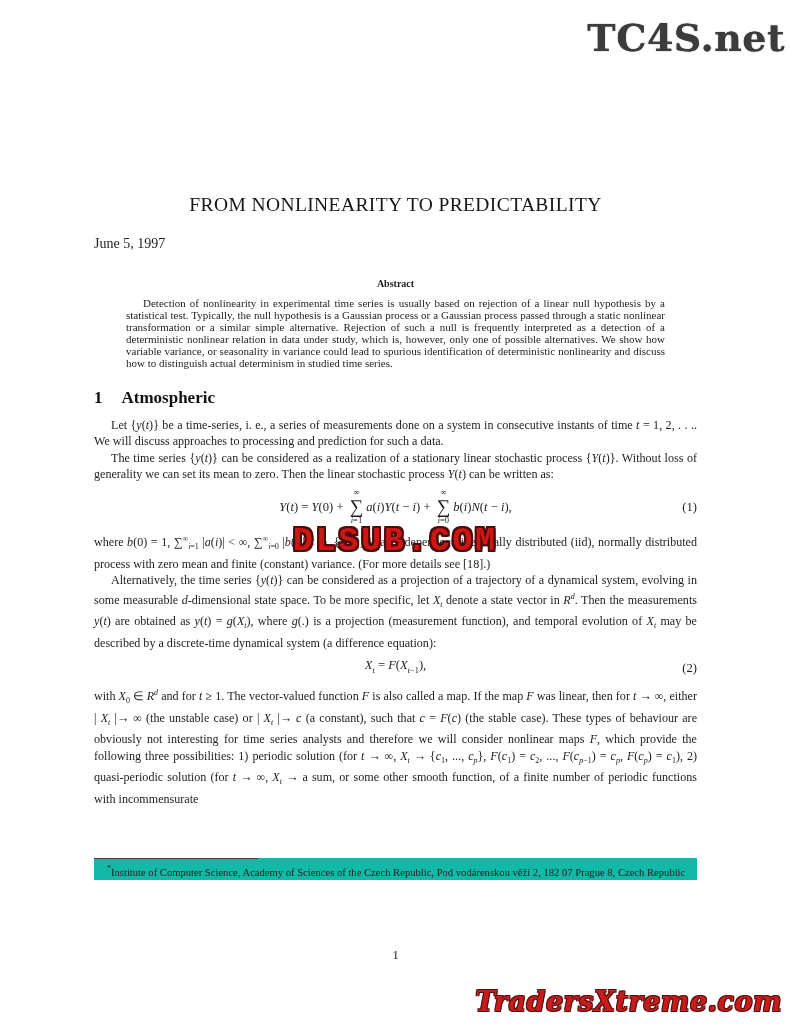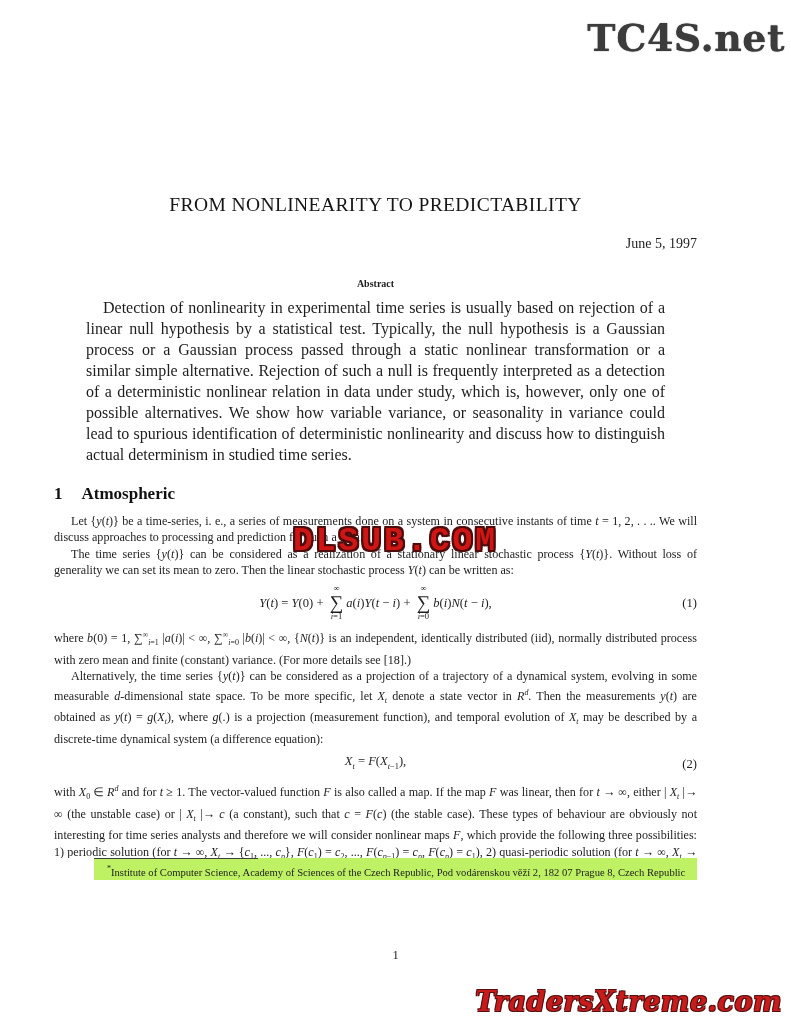--- a/index.html
+++ b/index.html
@@ -3,33 +3,33 @@
 <meta charset="utf-8">
 <style>
   html,body{margin:0;padding:0;}
   body{
     width:791px;height:1024px;position:relative;overflow:hidden;
     background:#ffffff;color:#1d1d1d;
     font-family:"Liberation Serif", serif;
   }
   .flow{
     position:absolute;top:0;left:0;right:0;height:858px;overflow:hidden;
-    padding:194px 94px 0 54px;box-sizing:border-box;z-index:1;
+    padding:194px 94px 0 94px;box-sizing:border-box;z-index:1;
   }
   .title{
     margin:0;text-align:center;font-size:19.5px;font-weight:400;
     letter-spacing:0.4px;line-height:22px;color:#161616;
   }
   .authors{margin-top:16px;text-align:center;font-size:14.5px;line-height:17px;}
   .authors sup{font-size:9.5px;}
-  .date{margin-top:19px;text-align:right;font-size:14px;line-height:17px;}
+  .date{margin-top:19px;text-align:left;font-size:14px;line-height:17px;}
   .abstract{margin:24px 32px 0 32px;}
   .abs-head{text-align:center;font-weight:bold;font-size:10px;line-height:16px;}
   .abs-body{
-    margin:5px 0 0 0;font-size:16px;line-height:21px;text-align:justify;
+    margin:5px 0 0 0;font-size:11px;line-height:12px;text-align:justify;
     text-indent:17px;
   }
   .section{
     margin:18px 0 9px 0;font-size:17px;font-weight:bold;line-height:21px;color:#111;
   }
   .section .sec-num{margin-right:19px;}
   .para{margin:0;font-size:12.1px;line-height:16.3px;text-align:justify;}
   .indent{text-indent:17px;}
   .para i, .equation i{font-family:"Liberation Serif", serif;}
   sup{font-size:0.66em;}
@@ -42,21 +42,21 @@
   .bigsum{
     display:inline-flex;flex-direction:column;align-items:center;
     line-height:1;margin:0 3px;
   }
   .s-sup,.s-sub{font-size:8.5px;line-height:9px;}
   .s-sig{font-size:19px;line-height:19px;}
   .eq-num{
     position:absolute;right:0;top:50%;transform:translateY(-50%);font-size:12.6px;
   }
   .footnotes{
-    position:absolute;left:94px;right:94px;top:858px;z-index:2;background:#bef264;
+    position:absolute;left:94px;right:94px;top:858px;z-index:2;background:#14b8a6;
     font-size:10.6px;line-height:12.8px;text-align:justify;color:#1d1d1d;
   }
   .footnotes::before{
     content:"";display:block;width:164px;border-top:1px solid #3f3f3f;margin-bottom:4px;
   }
   .footnote{margin:0 0 1px 0;text-indent:13px;}
   .footnote sup{font-size:8px;}
   .page-num{
     position:absolute;top:948px;left:0;width:100%;text-align:center;
     font-size:12.5px;z-index:2;

